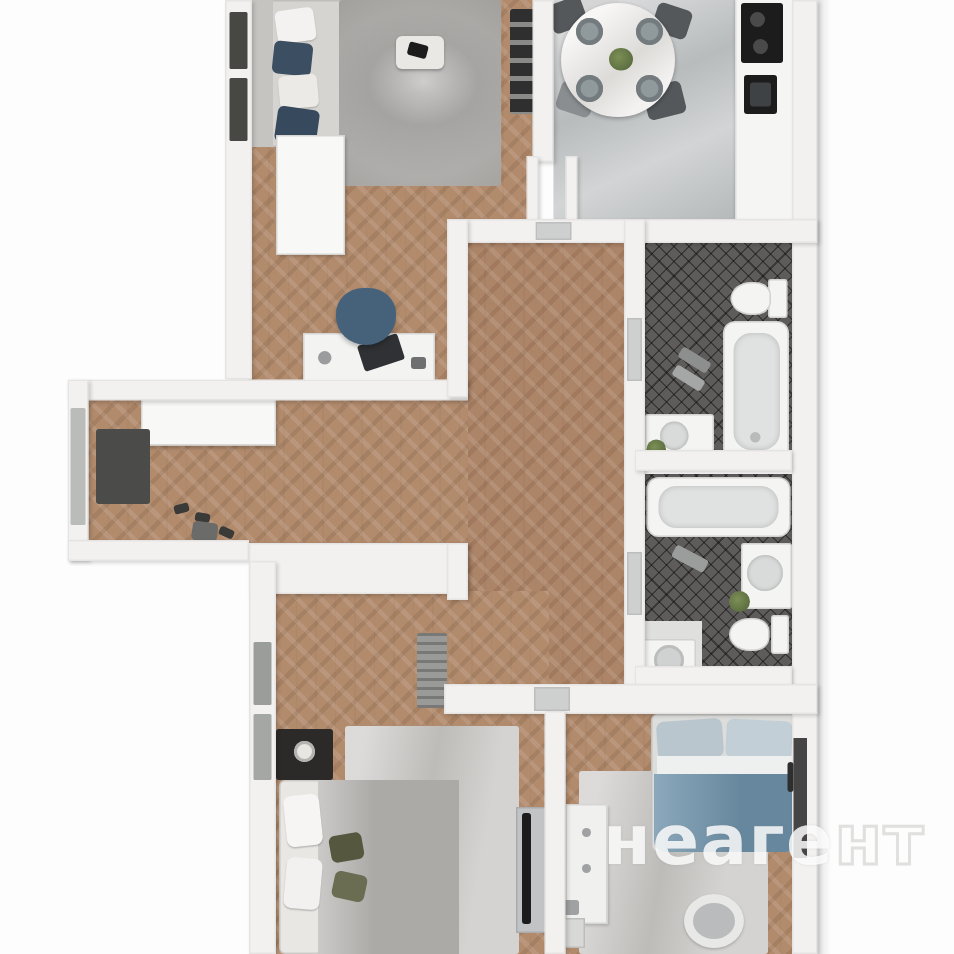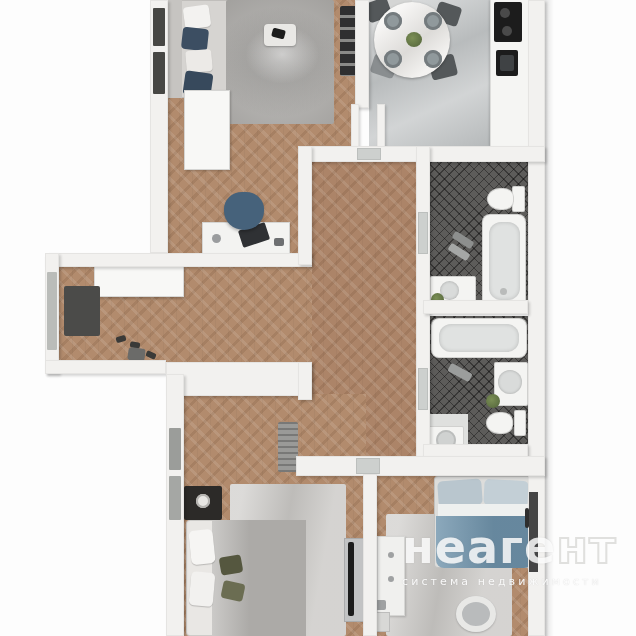--- a/index.html
+++ b/index.html
@@ -184,18 +184,17 @@
   <div class="abs" style="left:153px;top:8px;width:12px;height:38px;background:#474744;border-radius:1px;"></div>
   <div class="abs" style="left:153px;top:52px;width:12px;height:42px;background:#474744;border-radius:1px;"></div>
   <div class="abs" style="left:47px;top:272px;width:10px;height:78px;background:#babcb9;border-radius:1px;"></div>
   <div class="abs" style="left:169px;top:428px;width:12px;height:42px;background:#9b9d9a;border-radius:1px;"></div>
   <div class="abs" style="left:169px;top:476px;width:12px;height:44px;background:#a5a7a4;border-radius:1px;"></div>
   <div class="abs" style="left:529px;top:492px;width:9px;height:80px;background:#454545;"></div>
   <div class="abs" style="left:525px;top:508px;width:4px;height:20px;background:#2e2e2e;border-radius:2px;"></div>
 
   <div class="abs shadow-right" style="left:545px;top:0;width:9px;height:636px;"></div>
 
-  <div class="abs" style="left:402px;top:524px;">
+  <div class="abs" style="left:402px;top:537px;">
     <div class="wm-line"><span class="wm-solid">неаге</span><span class="wm-outline">нт</span></div>
-    <div class="wm-tagline">система недвижимости</div>
   </div>
 
 </div>
 
 </body></html>

